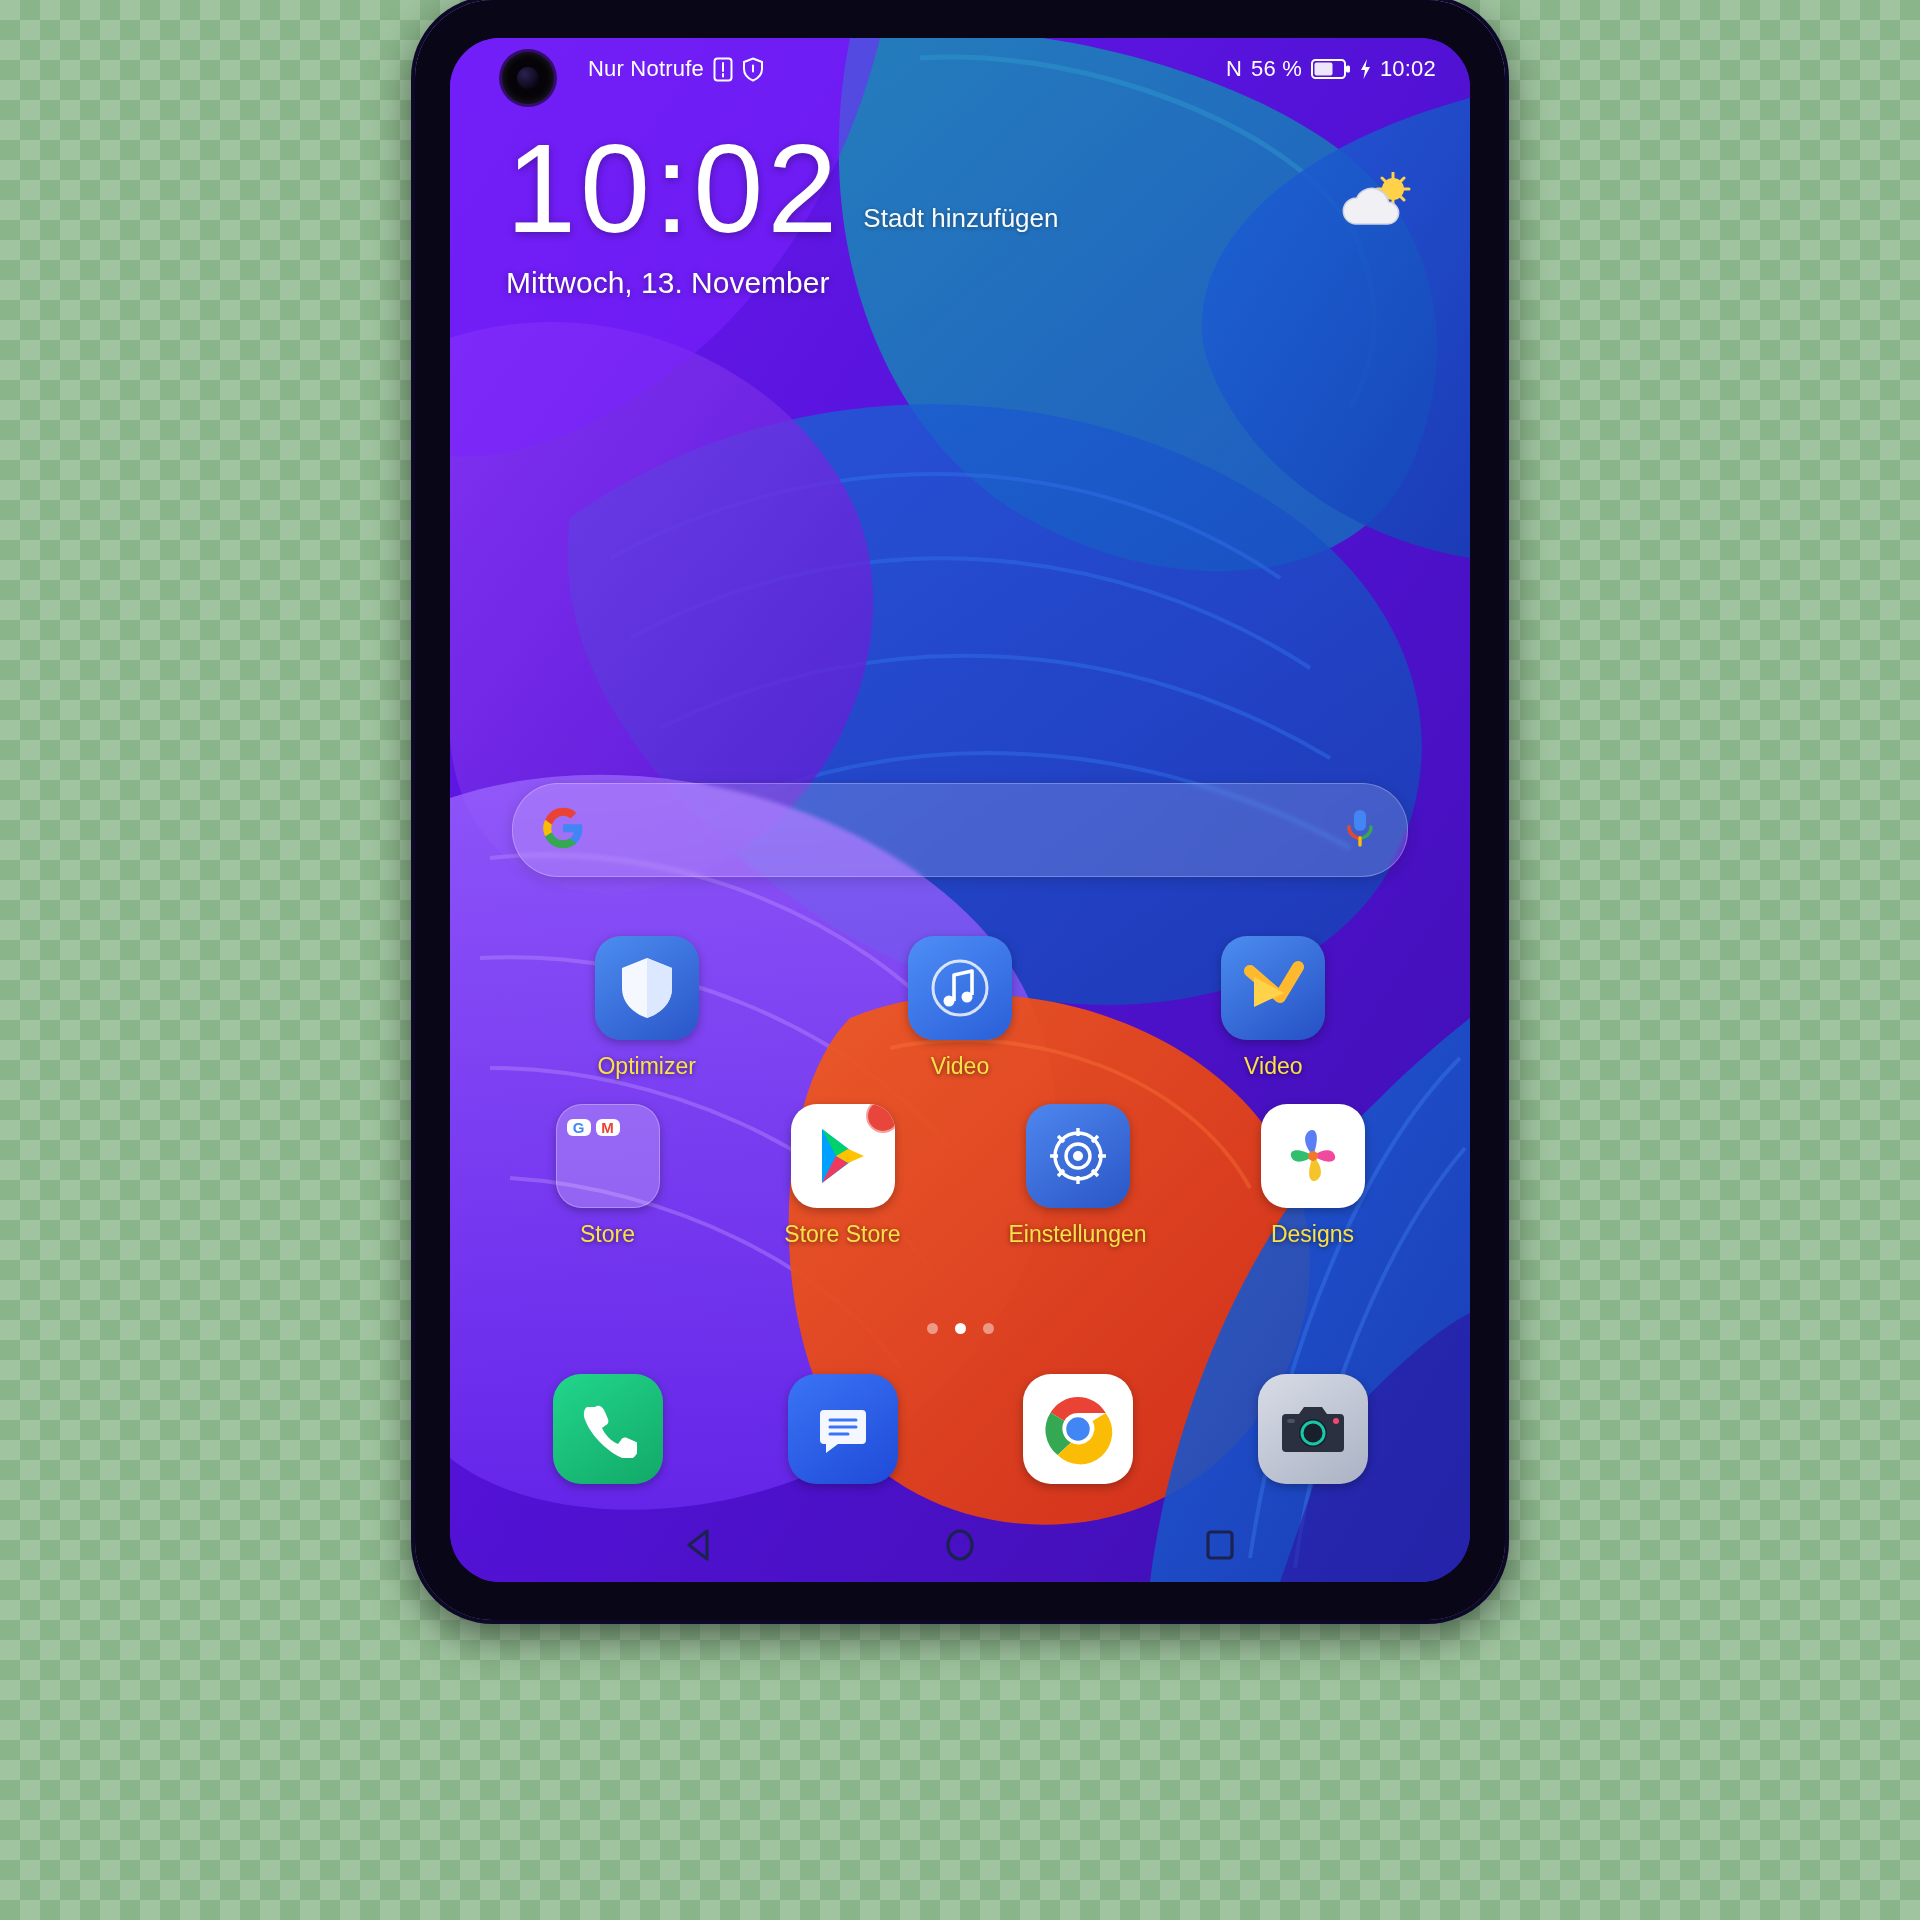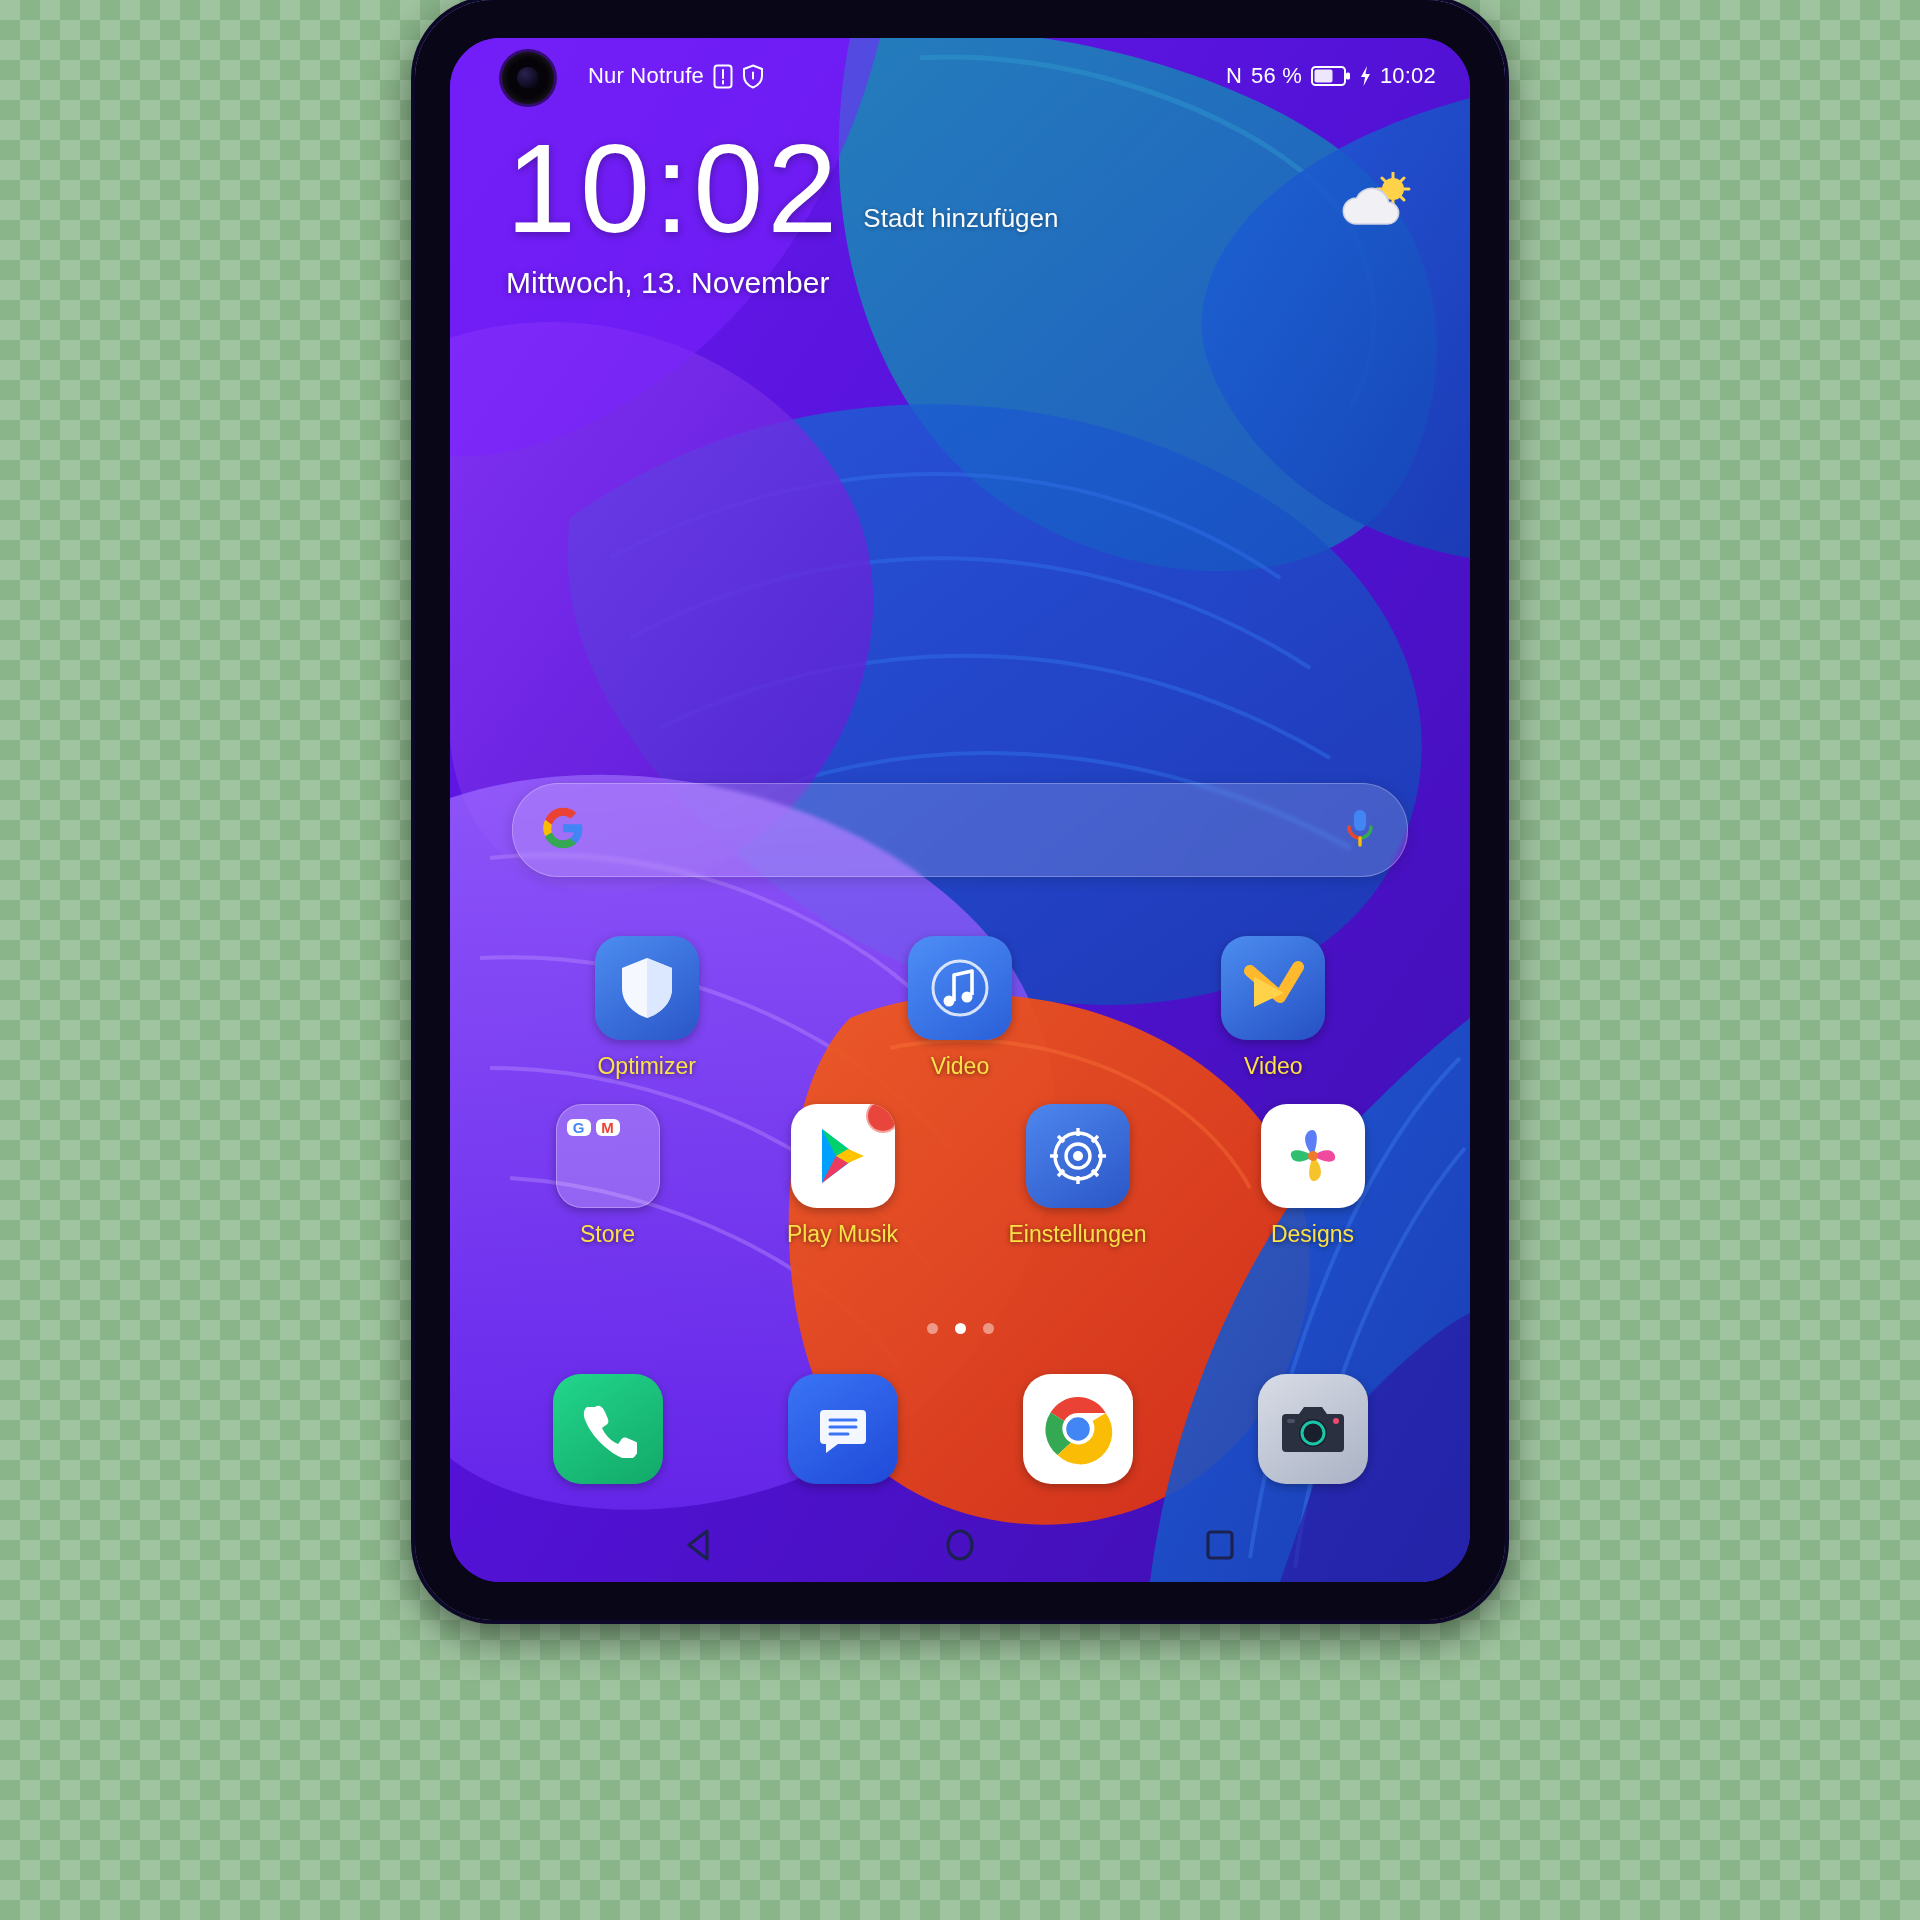--- a/index.html
+++ b/index.html
@@ -41,21 +41,21 @@
     left:35px;top:38px;right:35px;bottom:38px;
     border-radius:50px;
     overflow:hidden;
     background:#4b14e0;
   }
   
   .wp{position:absolute;inset:0;overflow:hidden;}
   .wp svg{position:absolute;inset:0;width:100%;height:100%;display:block;}
   
   #statusbar{
-    position:absolute;left:0;right:0;top:7px;height:62px;z-index:12;
+    position:absolute;left:0;right:0;top:0;height:62px;z-index:12;
     display:flex;align-items:center;
     padding:0 34px;
     color:#ffffff;
     font-size:22px;
     letter-spacing:.2px;
   }
   #sb-left{display:flex;align-items:center;gap:9px;margin-left:104px;}
   #sb-right{margin-left:auto;display:flex;align-items:center;gap:9px;}
   .sb-ic{display:inline-flex;align-items:center;}
   
@@ -379,21 +379,21 @@
             <div class="app-icon" style="background:#ffffff;">
               <div class="badge"></div>
               <svg width="58" height="62" viewBox="0 0 58 62">
                 <path d="M8 4 L44 31 L8 58 Z" fill="#00A0FF"></path>
                 <path d="M8 4 L31 22 L8 40 Z" fill="#00E3A0" opacity=".0"></path>
                 <path d="M8 4 L34 24 L22 31 Z" fill="#00D26A"></path>
                 <path d="M8 58 L34 38 L22 31 Z" fill="#EE3A5E"></path>
                 <path d="M34 24 L50 31 L34 38 L22 31 Z" fill="#FFC300"></path>
               </svg>
             </div>
-            <div class="app-label">Play Musik</div>
+            <div class="app-label">Store Store</div>
           </div>
 
           <div class="app">
             <div class="app-icon" style="background:linear-gradient(145deg,#4e86ee,#2a56c6);">
               <svg width="66" height="66" viewBox="0 0 66 66">
                 <g fill="none" stroke="#ffffff" stroke-width="3.4">
                   <circle cx="33" cy="33" r="23"></circle>
                   <circle cx="33" cy="33" r="12"></circle>
                   <path d="M33 5 v8 M33 53 v8 M5 33 h8 M53 33 h8
                            M13 13 l6 6 M47 47 l6 6 M13 53 l6-6 M47 19 l6-6"></path>

